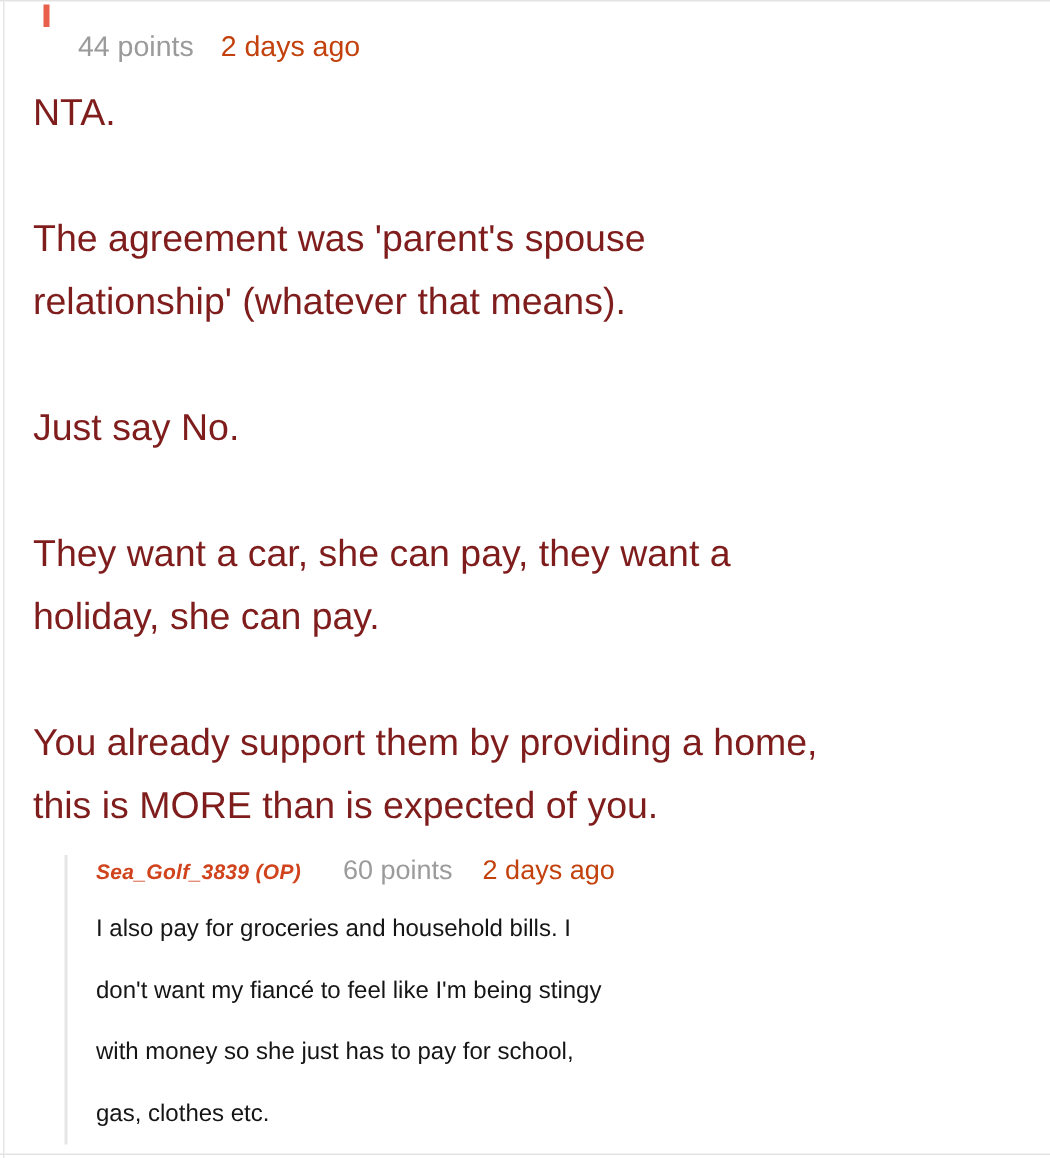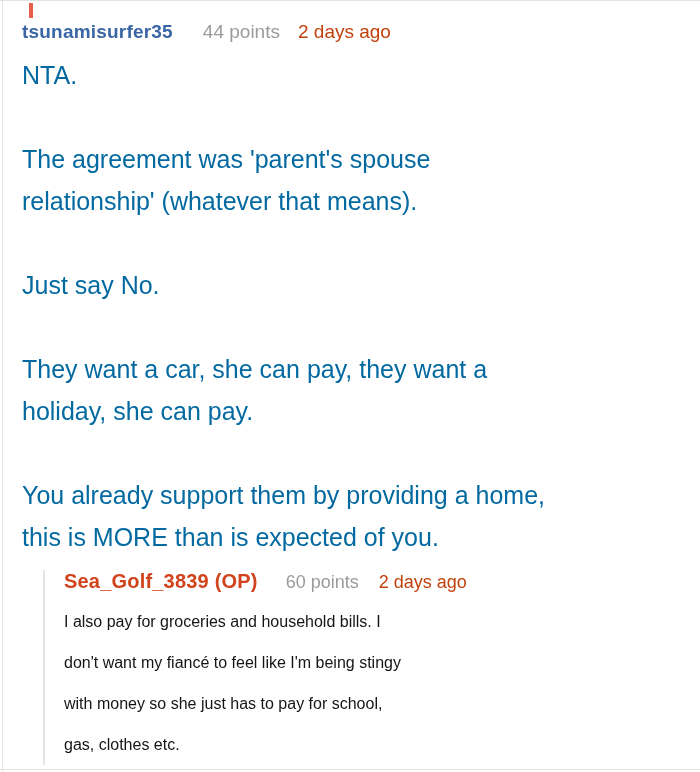--- a/index.html
+++ b/index.html
@@ -26,48 +26,47 @@
   .comment { padding: 20px 20px 0 22px; }
   .meta-row { display: flex; align-items: baseline; }
   .username {
     font-weight: bold; font-size: 19px; color: #3a66a5;
     text-decoration: none; letter-spacing: 0.2px;
   }
   .points { font-size: 19px; color: #9b9b9b; margin-left: 30px; }
   .time   { font-size: 19px; color: #c2410c; margin-left: 18px; }
   .comment-body {
     margin-top: 11px;
-    font-size: 25px; line-height: 42px; color: #0369a1;
+    font-size: 25px; line-height: 42px; color: #7f1d1d;
     white-space: pre-line;
   }
   .reply {
     margin-left: 21px; margin-top: 12px;
     border-left: 2px solid #e5e5e5;
     padding-left: 19px;
   }
-  .reply .username { color: #d1431c; font-size: 20px; }
+  .reply .username { color: #d1431c; font-size: 14px; font-style: italic; }
   .reply .points, .reply .time { font-size: 18px; }
   .reply .points { margin-left: 28px; }
   .reply .time { margin-left: 20px; }
   .reply-body {
     margin-top: 8px;
     font-size: 16px; line-height: 41px; color: #151515;
     white-space: pre-line;
   }
 </style>
 </head>
 <body>
 
 <div class="page-left-border"></div>
 <div class="page-bottom-border"></div>
 <div class="thread-stub"></div>
 
 <div class="comment">
   <div class="meta-row">
-    <a href="#" class="username">tsunamisurfer35</a>
     <span class="points">44 points</span>
     <span class="time">2 days ago</span>
   </div>
 
   <div class="comment-body">NTA.
 
 The agreement was 'parent's spouse
 relationship' (whatever that means).
 
 Just say No.

